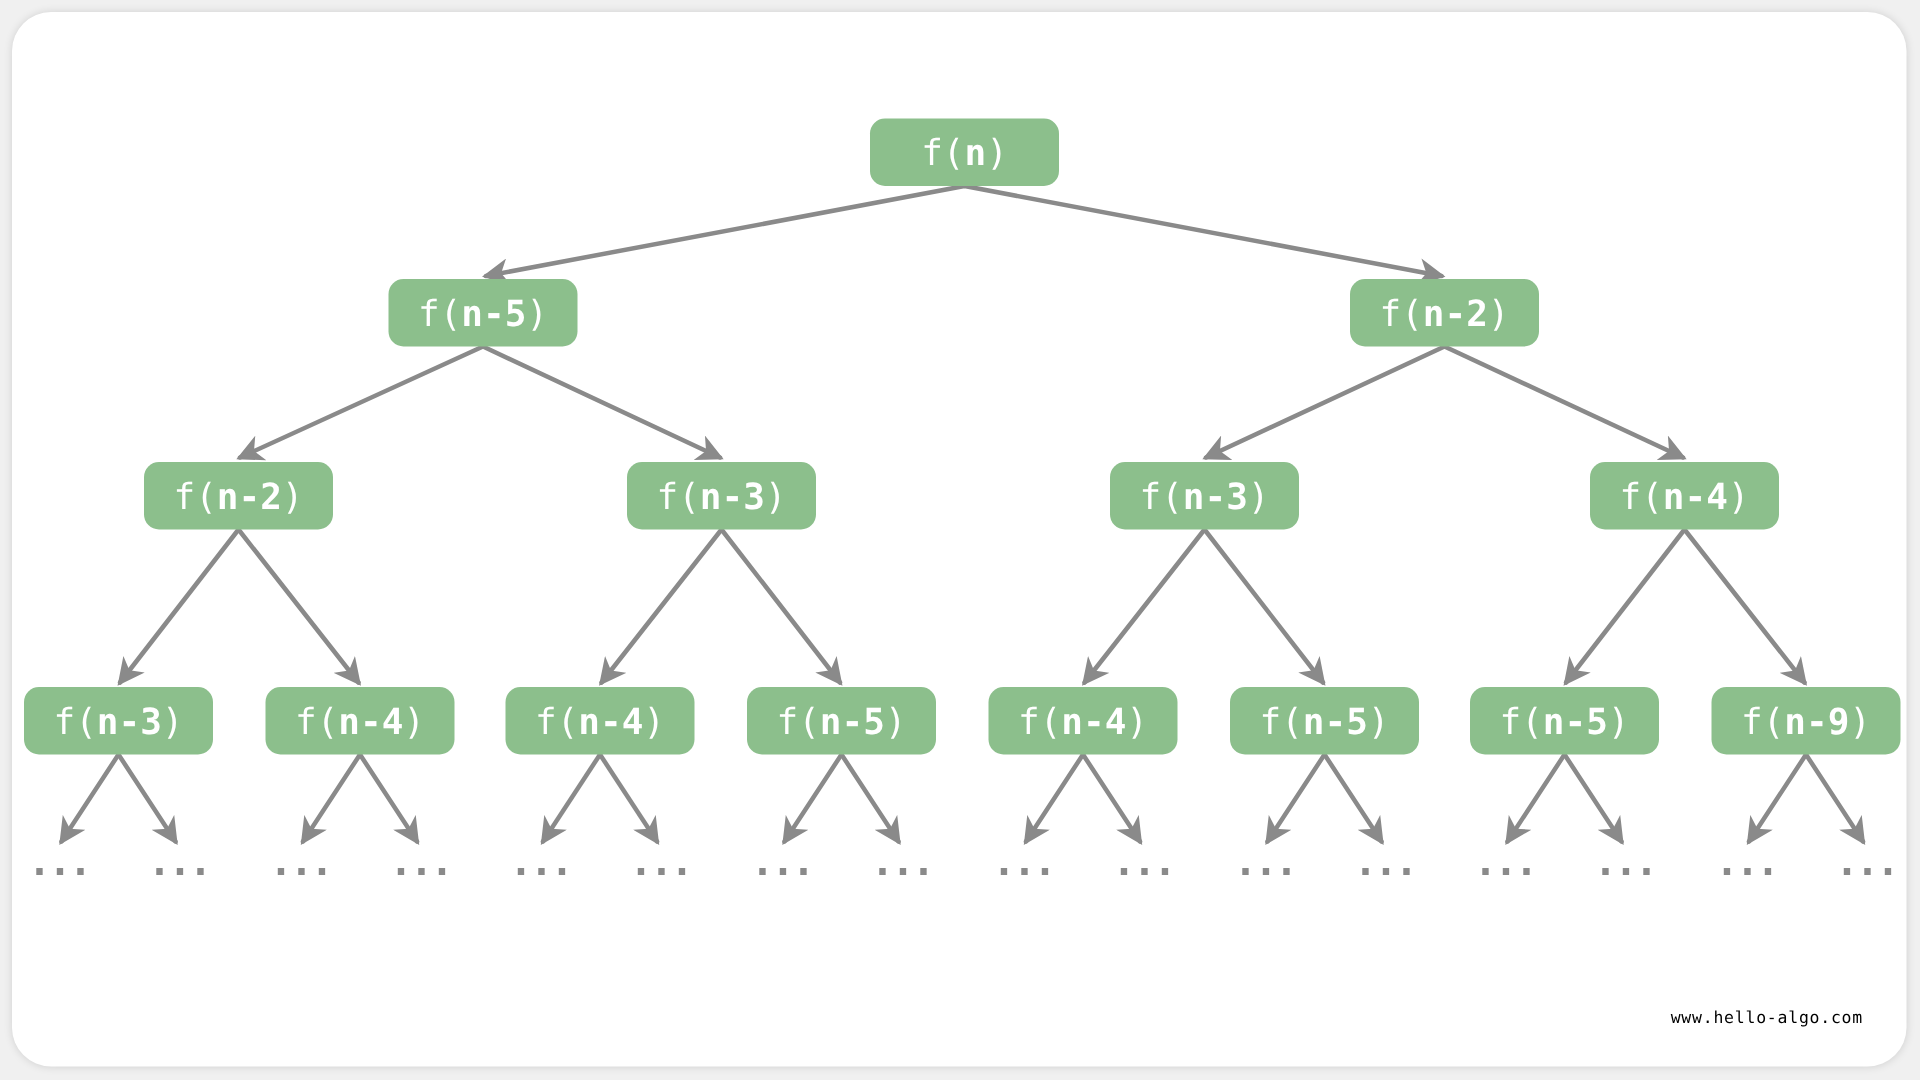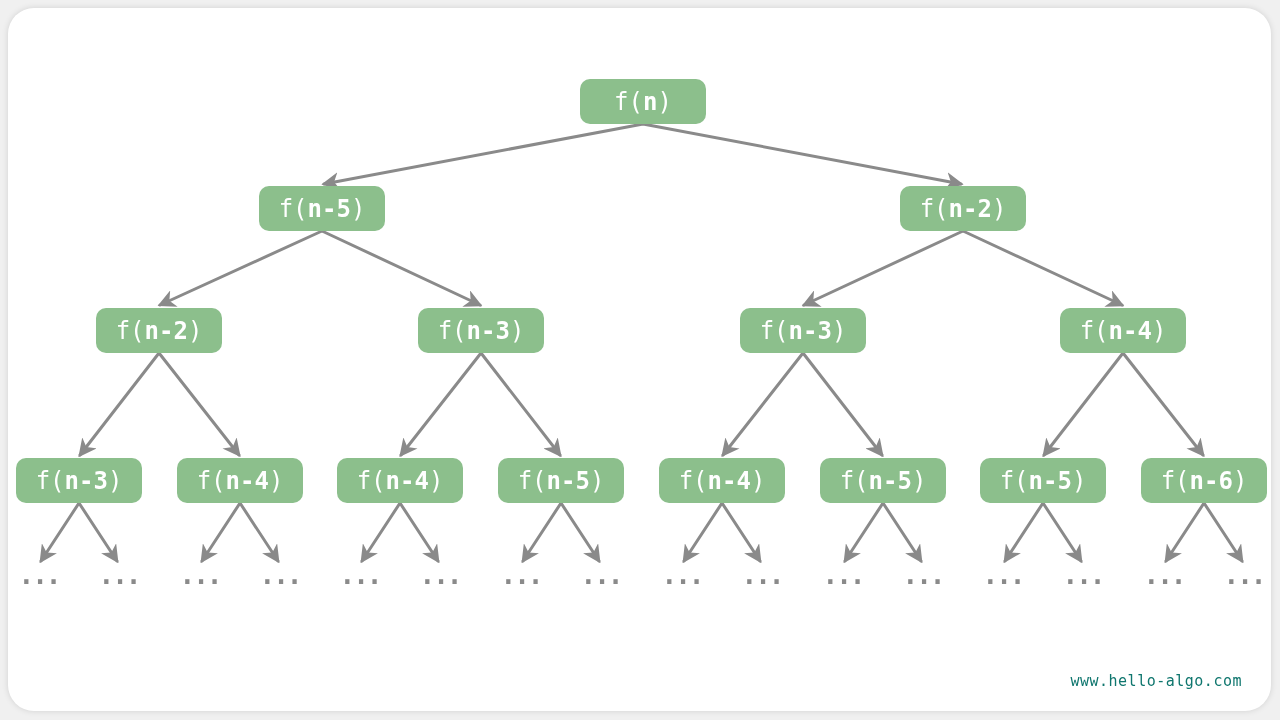--- a/index.html
+++ b/index.html
@@ -56,22 +56,22 @@
     color: #8a8a8a;
     font-weight: bold;
     font-size: 26px;
     letter-spacing: -2px;
     line-height: 30px;
   }
   .watermark {
     position: absolute;
     top: 672px;
     right: 38px;
-    color: #0f766e;
-    font-size: 15px;
+    color: #000000;
+    font-size: 11px;
     letter-spacing: 0.5px;
   }
 </style>
 </head>
 <body>
 
 <div class="stage">
   <div class="card"></div>
 
   <svg class="edges" viewBox="0 0 1280 720" xmlns="http://www.w3.org/2000/svg">
@@ -186,21 +186,21 @@
       <span class="arg">n-5</span>
       <span>)</span>
     </div>
   <div class="node" style="left:980px;top:458px">
       <span>f(</span>
       <span class="arg">n-5</span>
       <span>)</span>
     </div>
   <div class="node" style="left:1141px;top:458px">
       <span>f(</span>
-      <span class="arg">n-6</span>
+      <span class="arg">n-9</span>
       <span>)</span>
     </div>
 
   <div class="leaf" style="left:-1px">...</div>
   <div class="leaf" style="left:79px">...</div>
   <div class="leaf" style="left:160px">...</div>
   <div class="leaf" style="left:240px">...</div>
   <div class="leaf" style="left:320px">...</div>
   <div class="leaf" style="left:400px">...</div>
   <div class="leaf" style="left:481px">...</div>

